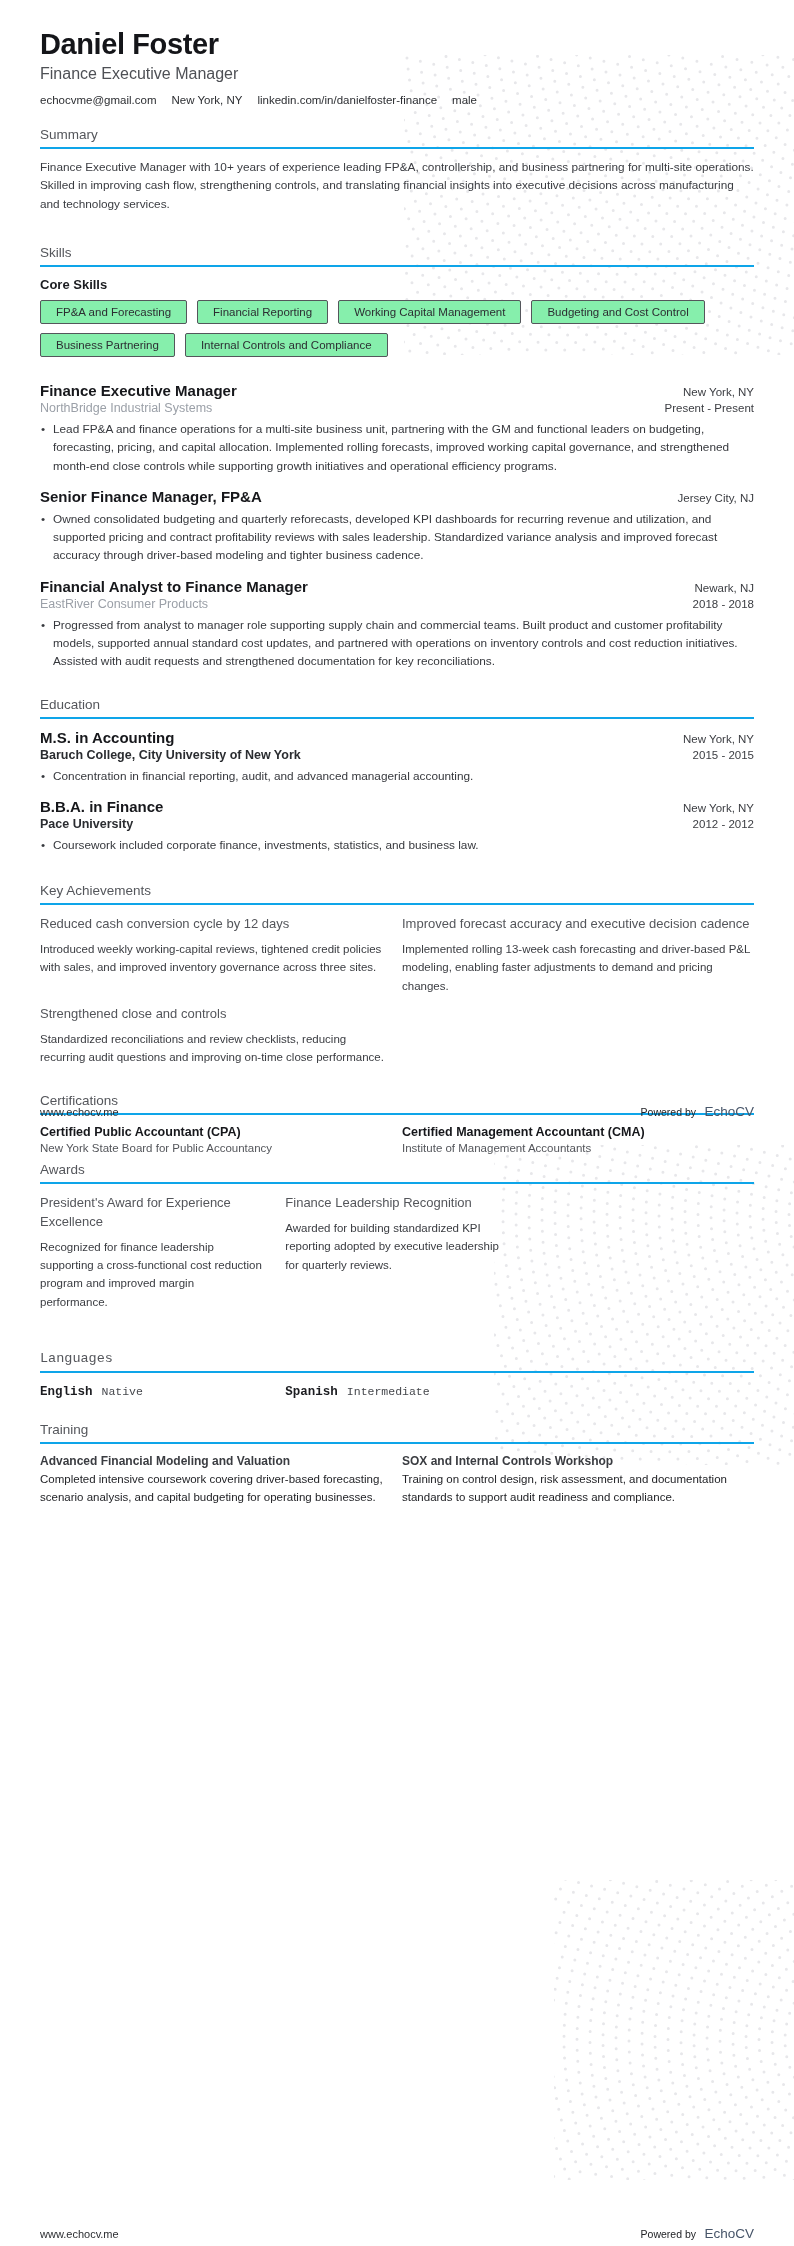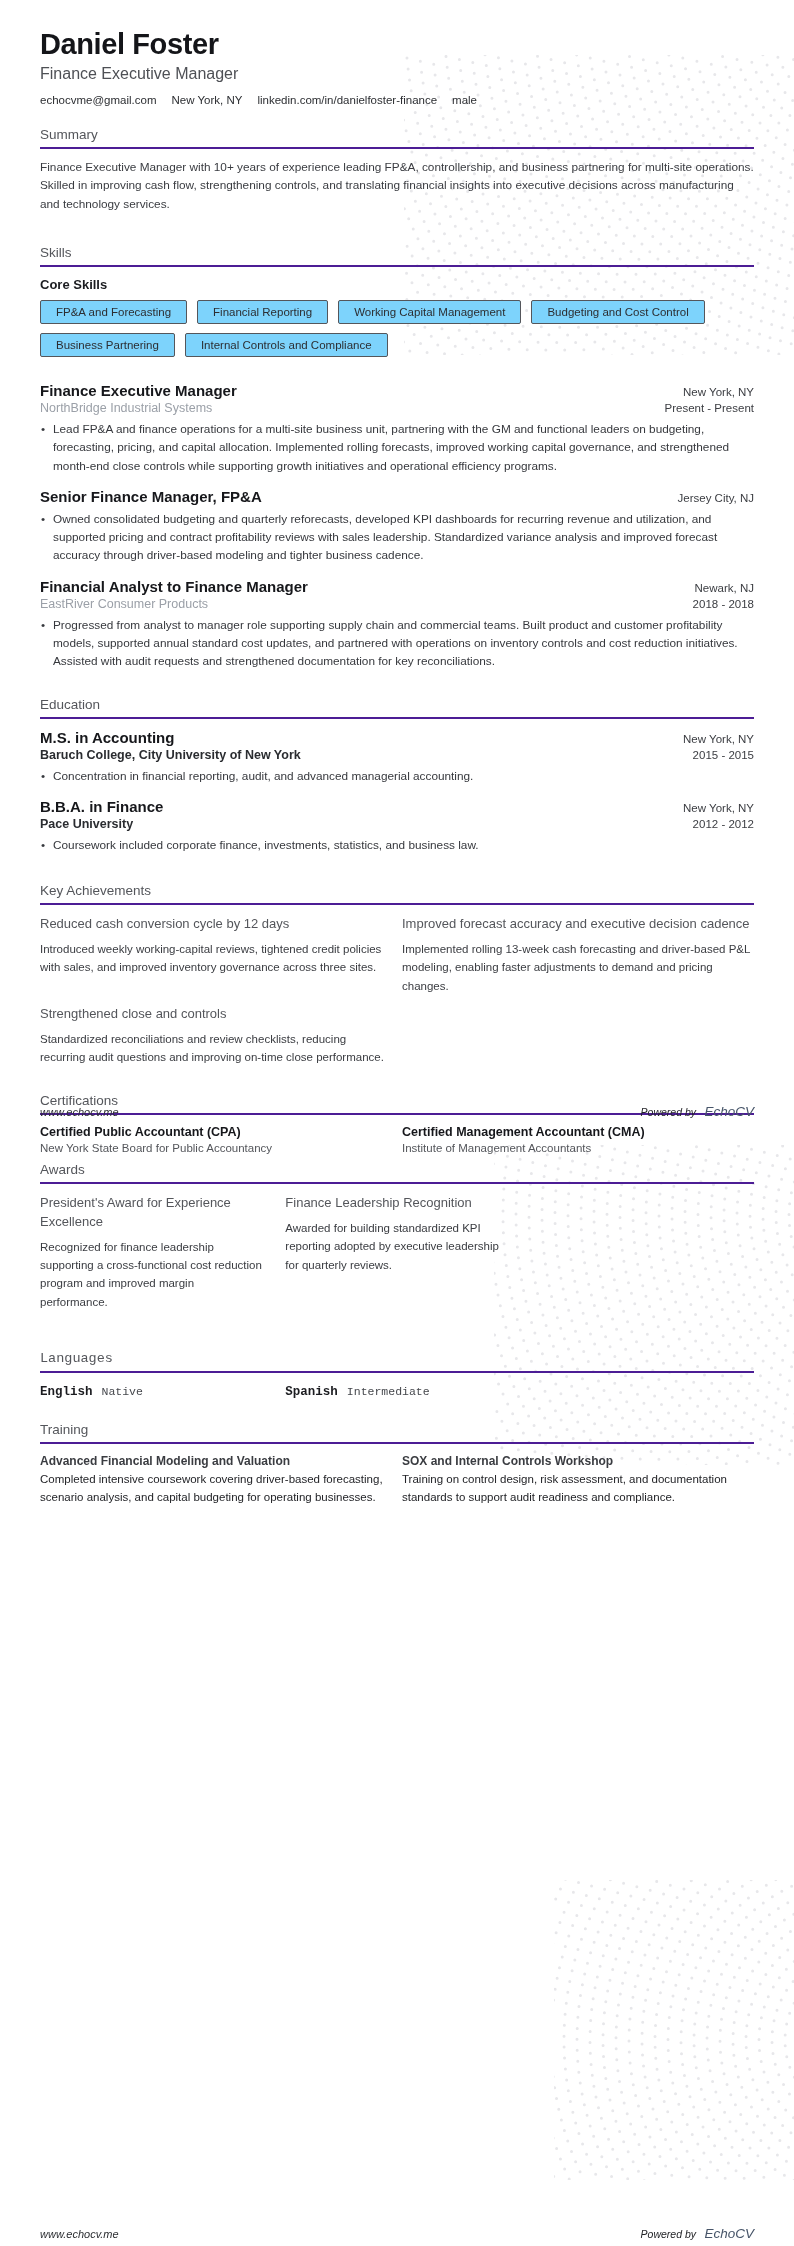--- a/index.html
+++ b/index.html
@@ -18,34 +18,34 @@
   .layer { position:absolute; left:0; right:0; z-index:1; }
   .pad { padding-left:40px; padding-right:40px; }
 
   
   .content1 { top:0; padding-top:29px; }
   .name { font-size:29px; font-weight:700; color:#141519; letter-spacing:-0.4px; line-height:1.04; }
   .subtitle { margin-top:6px; font-size:16px; color:#4e5055; }
   .contact { margin-top:11px; display:flex; gap:15px; font-size:11.5px; color:#2c2e32; }
 
   
-  .sec-head { font-size:13.5px; color:#54565b; padding-bottom:5px; border-bottom:2px solid #4c1d95; }
+  .sec-head { font-size:13.5px; color:#54565b; padding-bottom:5px; border-bottom:2px solid #0ea5e9; }
   .mt-summary { margin-top:21px; }
   .mt-skills { margin-top:32px; }
   .mt-exp { margin-top:25px; }
   .mt-edu { margin-top:26px; }
   .mt-ach { margin-top:29px; }
   .mt-cert { margin-top:26px; }
   .body-text { font-size:11.8px; line-height:1.55; color:#3a3c41; }
   .summary-p { margin-top:9px; }
 
   
   .group-label { margin-top:10px; font-size:13px; font-weight:700; color:#1b1c20; }
   .pills { margin-top:8px; display:flex; flex-wrap:wrap; gap:9px 10px; }
-  .pill { border:1px solid #54565b; border-radius:2px; padding:5px 15px; font-size:11.5px; color:#2c2e32; background:#7dd3fc; }
+  .pill { border:1px solid #54565b; border-radius:2px; padding:5px 15px; font-size:11.5px; color:#2c2e32; background:#86efac; }
 
   
   .entry { margin-top:10px; }
   .entry + .entry { margin-top:13px; }
   .erow { display:flex; justify-content:space-between; align-items:baseline; }
   .etitle { font-size:15px; font-weight:700; color:#16171b; }
   .emeta { font-size:11.5px; color:#3b3d42; white-space:nowrap; }
   .ecompany { font-size:12.5px; color:#9ba0a8; margin-top:2px; }
   .eschool { font-size:12.5px; font-weight:700; color:#2a2c30; margin-top:2px; }
   ul.bullets { margin-top:5px; list-style:none; }
@@ -61,21 +61,21 @@
   .cert-org { margin-top:3px; font-size:11.5px; color:#54565b; }
   .train-title { font-size:12px; font-weight:700; color:#3a3c41; }
   .train-body { margin-top:3px; font-size:11.5px; line-height:1.55; color:#50525
 7; }
   .lang-item { display:flex; align-items:baseline; gap:9px; }
   .lang-name { font-size:12.5px; font-weight:700; color:#1b1c20; }
   .lang-level { font-size:11.5px; color:#45474c; }
   .langs { margin-top:12px; }
 
   
-  .footer { display:flex; justify-content:space-between; align-items:baseline;font-style:italic; }
+  .footer { display:flex; justify-content:space-between; align-items:baseline; }
   .f1 { top:1102px; }
   .f2 { top:2224px; }
   .site { font-size:11px; color:#2c2e32; }
   .powered { font-size:10.5px; color:#232428; }
   .brand { font-size:13.5px; color:#475569; margin-left:4px; }
 </style>
 </head>
 <body>
 
 <div class="page">

